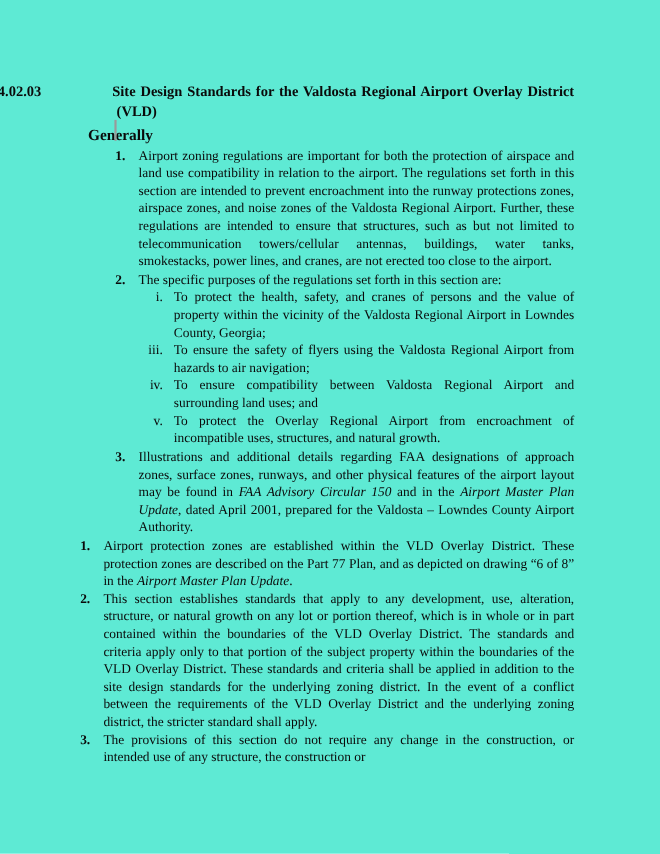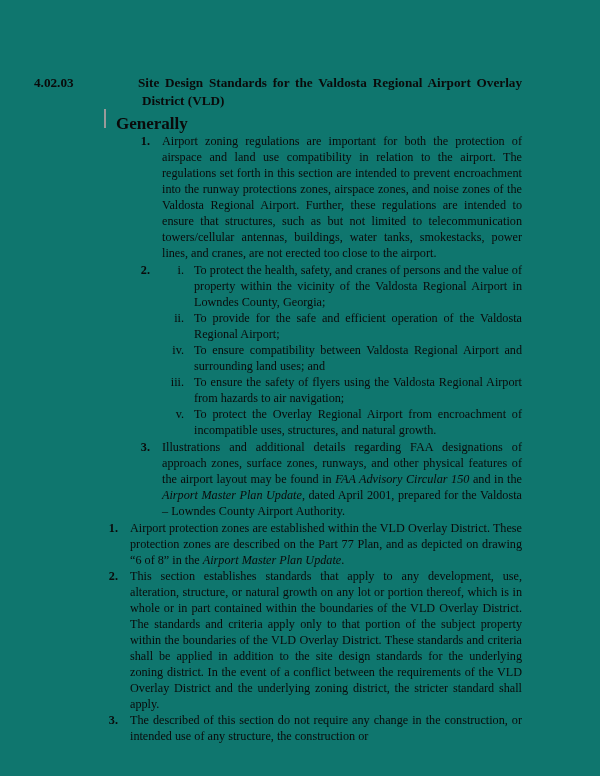--- a/index.html
+++ b/index.html
@@ -13,23 +13,23 @@
     overflow: hidden;
     font-family: "Liberation Serif", "DejaVu Serif", serif;
     color: #0a0a0a;
     -webkit-font-smoothing: antialiased;
   }
 
   .page {
     position: relative;
     width: 600px;
     height: 776px;
-    background: #0f766e;
+    background: #5eead4;
     box-sizing: border-box;
-    padding: 74px 78px 0 88px;
+    padding: 74px 78px 0 52px;
   }
 
   
   .section-heading {
     font-weight: bold;
     font-size: 13.2px;
     line-height: 17.5px;
     text-align: justify;
     text-align-last: left;
     margin: 0 0 7px 0;
@@ -50,21 +50,21 @@
     left: 104px;
     top: 109px;
     width: 1.5px;
     height: 19px;
     background: #9a9a9a;
   }
 
   
   .subhead {
     font-weight: bold;
-    font-size: 17px;
+    font-size: 14px;
     line-height: 16px;
     margin: 0 0 1px 0;
     padding-left: 28px;
   }
 
   
   .body-text {
     font-size: 12.2px;
     line-height: 16.05px;
     text-align: justify;
@@ -154,38 +154,35 @@
 
   <div class="subhead">Generally</div>
 
   <ol class="list-nested" id="generally-list">
       <li>
         <span class="marker">1.</span>
         <div class="body-text"><span>Airport zoning regulations are important for both the protection of airspace and land </span><b>use</b><span> compatibility in relation to the airport.  The regulations set forth in this section are intended to prevent encroachment into the </span><b>runway protections zones</b><span>, airspace zones, and noise zones of the Valdosta Regional Airport.   Further, these regulations are intended to ensure that </span><b>structures</b><span>, such as but not limited to telecommunication towers/cellular antennas, </span><b>buildings</b><span>, water tanks, smokestacks, power lines, and cranes, are not erected too close to the airport.</span></div>
       </li>
       <li>
         <span class="marker">2.</span>
+        <div class="body-text"><span>The specific purposes of the regulations set forth in this section are:</span></div>
         <ol class="list-roman">
           <li>
             <span class="marker">i.</span>
             <div class="body-text"><span>To protect the health, safety, and cranes of </span><b>persons</b><span> and the value of property within the vicinity of the Valdosta Regional Airport in Lowndes County, Georgia;</span></div>
           </li>
           <li>
-            <span class="marker">ii.</span>
-            <div class="body-text"><span>To provide for the safe and efficient operation of the Valdosta Regional Airport;</span></div>
+            <span class="marker">iii.</span>
+            <div class="body-text"><span>To ensure the safety of flyers using the Valdosta Regional Airport from hazards to air navigation;</span></div>
           </li>
           <li>
             <span class="marker">iv.</span>
             <div class="body-text"><span>To ensure compatibility between Valdosta Regional Airport and surrounding land </span><b>uses</b><span>; and</span></div>
           </li>
           <li>
-            <span class="marker">iii.</span>
-            <div class="body-text"><span>To ensure the safety of flyers using the Valdosta Regional Airport from hazards to air navigation;</span></div>
-          </li>
-          <li>
             <span class="marker">v.</span>
             <div class="body-text"><span>To protect the Overlay Regional Airport from encroachment of incompatible </span><b>use</b><span>s, </span><b>structures</b><span>, and natural growth.</span></div>
           </li>
         </ol>
       </li>
       <li>
         <span class="marker">3.</span>
         <div class="body-text"><span>Illustrations and additional details regarding FAA designations of approach zones, surface zones, </span><b>runways</b><span>, and other physical features of the airport layout may be found in </span><i>FAA Advisory Circular 150</i><span> and in the </span><i>Airport Master Plan Update</i><span>, dated April 2001, prepared for the Valdosta – Lowndes County Airport Authority.</span></div>
       </li>
     </ol>
@@ -194,17 +191,17 @@
       <li>
         <span class="marker">1.</span>
         <div class="body-text"><b>Airport protection zones</b><span> are established within the VLD </span><b>Overlay District</b><span>.  These protection zones are described on the Part 77 Plan, and as depicted on drawing “6 of 8” in the </span><i>Airport Master Plan Update</i><span>.</span></div>
       </li>
       <li>
         <span class="marker">2.</span>
         <div class="body-text"><span>This section establishes standards that apply to any </span><b>development</b><span>, </span><b>use</b><span>, alteration, </span><b>structure</b><span>, or natural growth on any </span><b>lot</b><span> or portion thereof, which is in whole or in part contained within the boundaries of the VLD </span><b>Overlay District</b><span>. The standards and criteria apply only to that portion of the subject property within the boundaries of the VLD </span><b>Overlay District</b><span>.  These standards and criteria shall be applied in </span><b>addition</b><span> to the site design standards for the underlying </span><b>zoning district</b><span>.  In the event of a conflict between the requirements of the VLD </span><b>Overlay District</b><span> and the underlying </span><b>zoning district</b><span>, the stricter standard shall apply.</span></div>
       </li>
       <li>
         <span class="marker">3.</span>
-        <div class="body-text"><span>The described of this section do not require any change in the </span><b>construction</b><span>, or intended </span><b>use</b><span> of any </span><b>structure</b><span>, the </span><b>construction</b><span> or</span></div>
+        <div class="body-text"><span>The provisions of this section do not require any change in the </span><b>construction</b><span>, or intended </span><b>use</b><span> of any </span><b>structure</b><span>, the </span><b>construction</b><span> or</span></div>
       </li>
     </ol>
 
 </div>
 
 </body></html>

